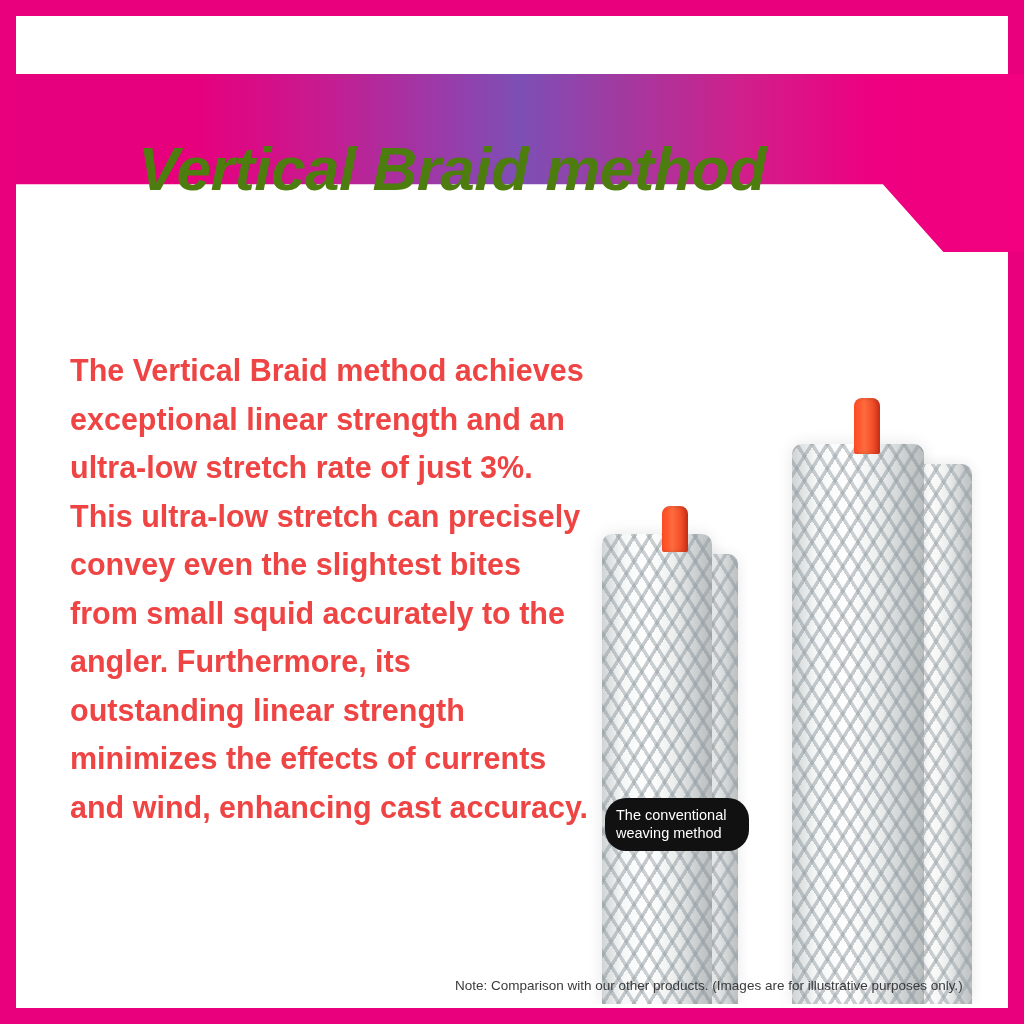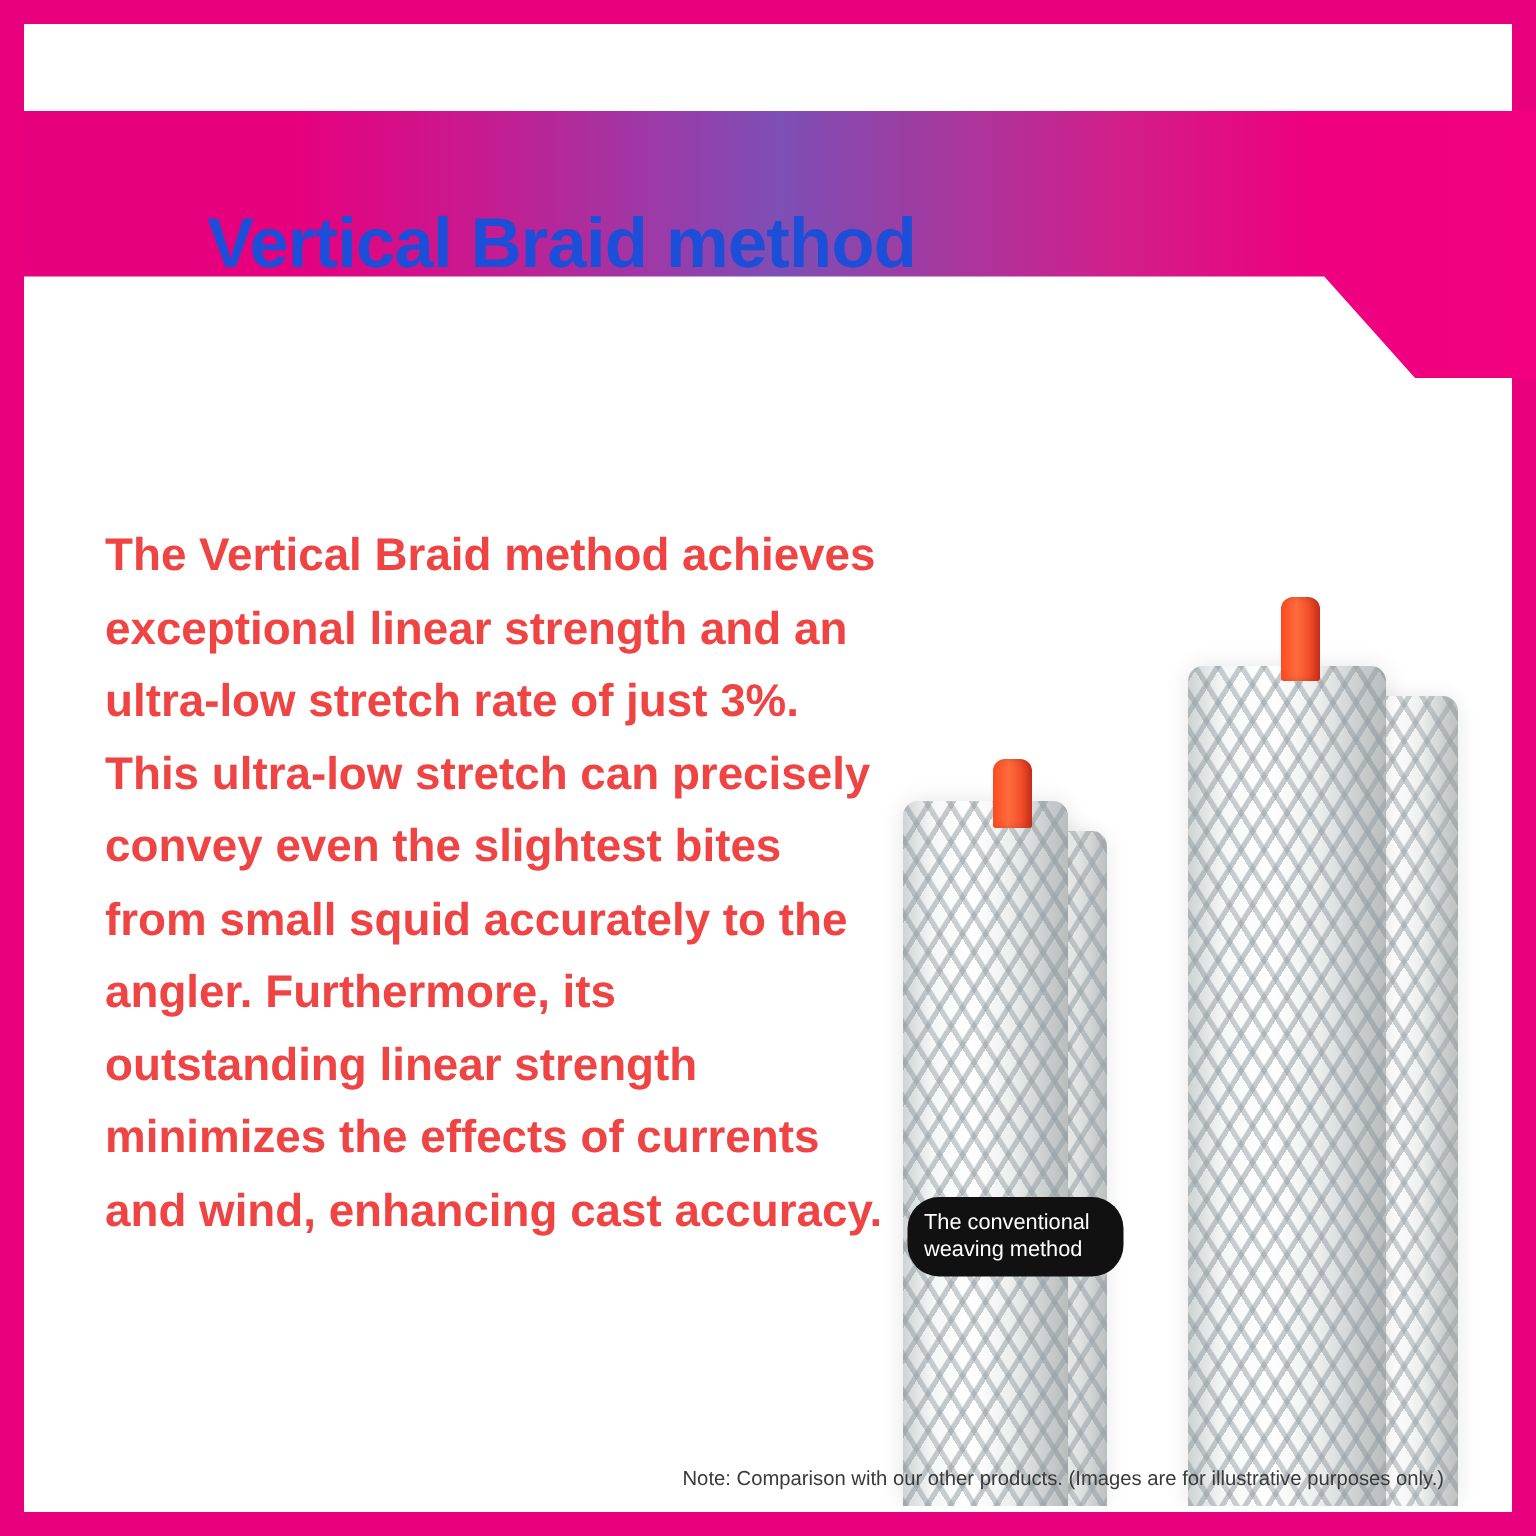--- a/index.html
+++ b/index.html
@@ -49,26 +49,27 @@
        #a13aa0 60%,
        #d01f8b 72%,
        #ee0080 85%,
        #f2007f 100%);
     clip-path: polygon(0 0, 100% 0, 100% 100%, 92% 100%, 86% 62%, 0 62%);
   }
   .banner-title {
     position: absolute;
     left: 138px;
     top: 138px;
-    font-size: 47px;
+    font-size: 62px;
     font-weight: bold;
-    color: #1d4ed8;
+    color: #4d7c0f;
     letter-spacing: -0.5px;
     line-height: 1;
     white-space: nowrap;
+    font-style: italic;
   }
 
   
   .ghost-number {
     position: absolute;
     left: 505px;
     top: 285px;
     font-size: 250px;
     font-weight: bold;
     color: #f3d9e8;

